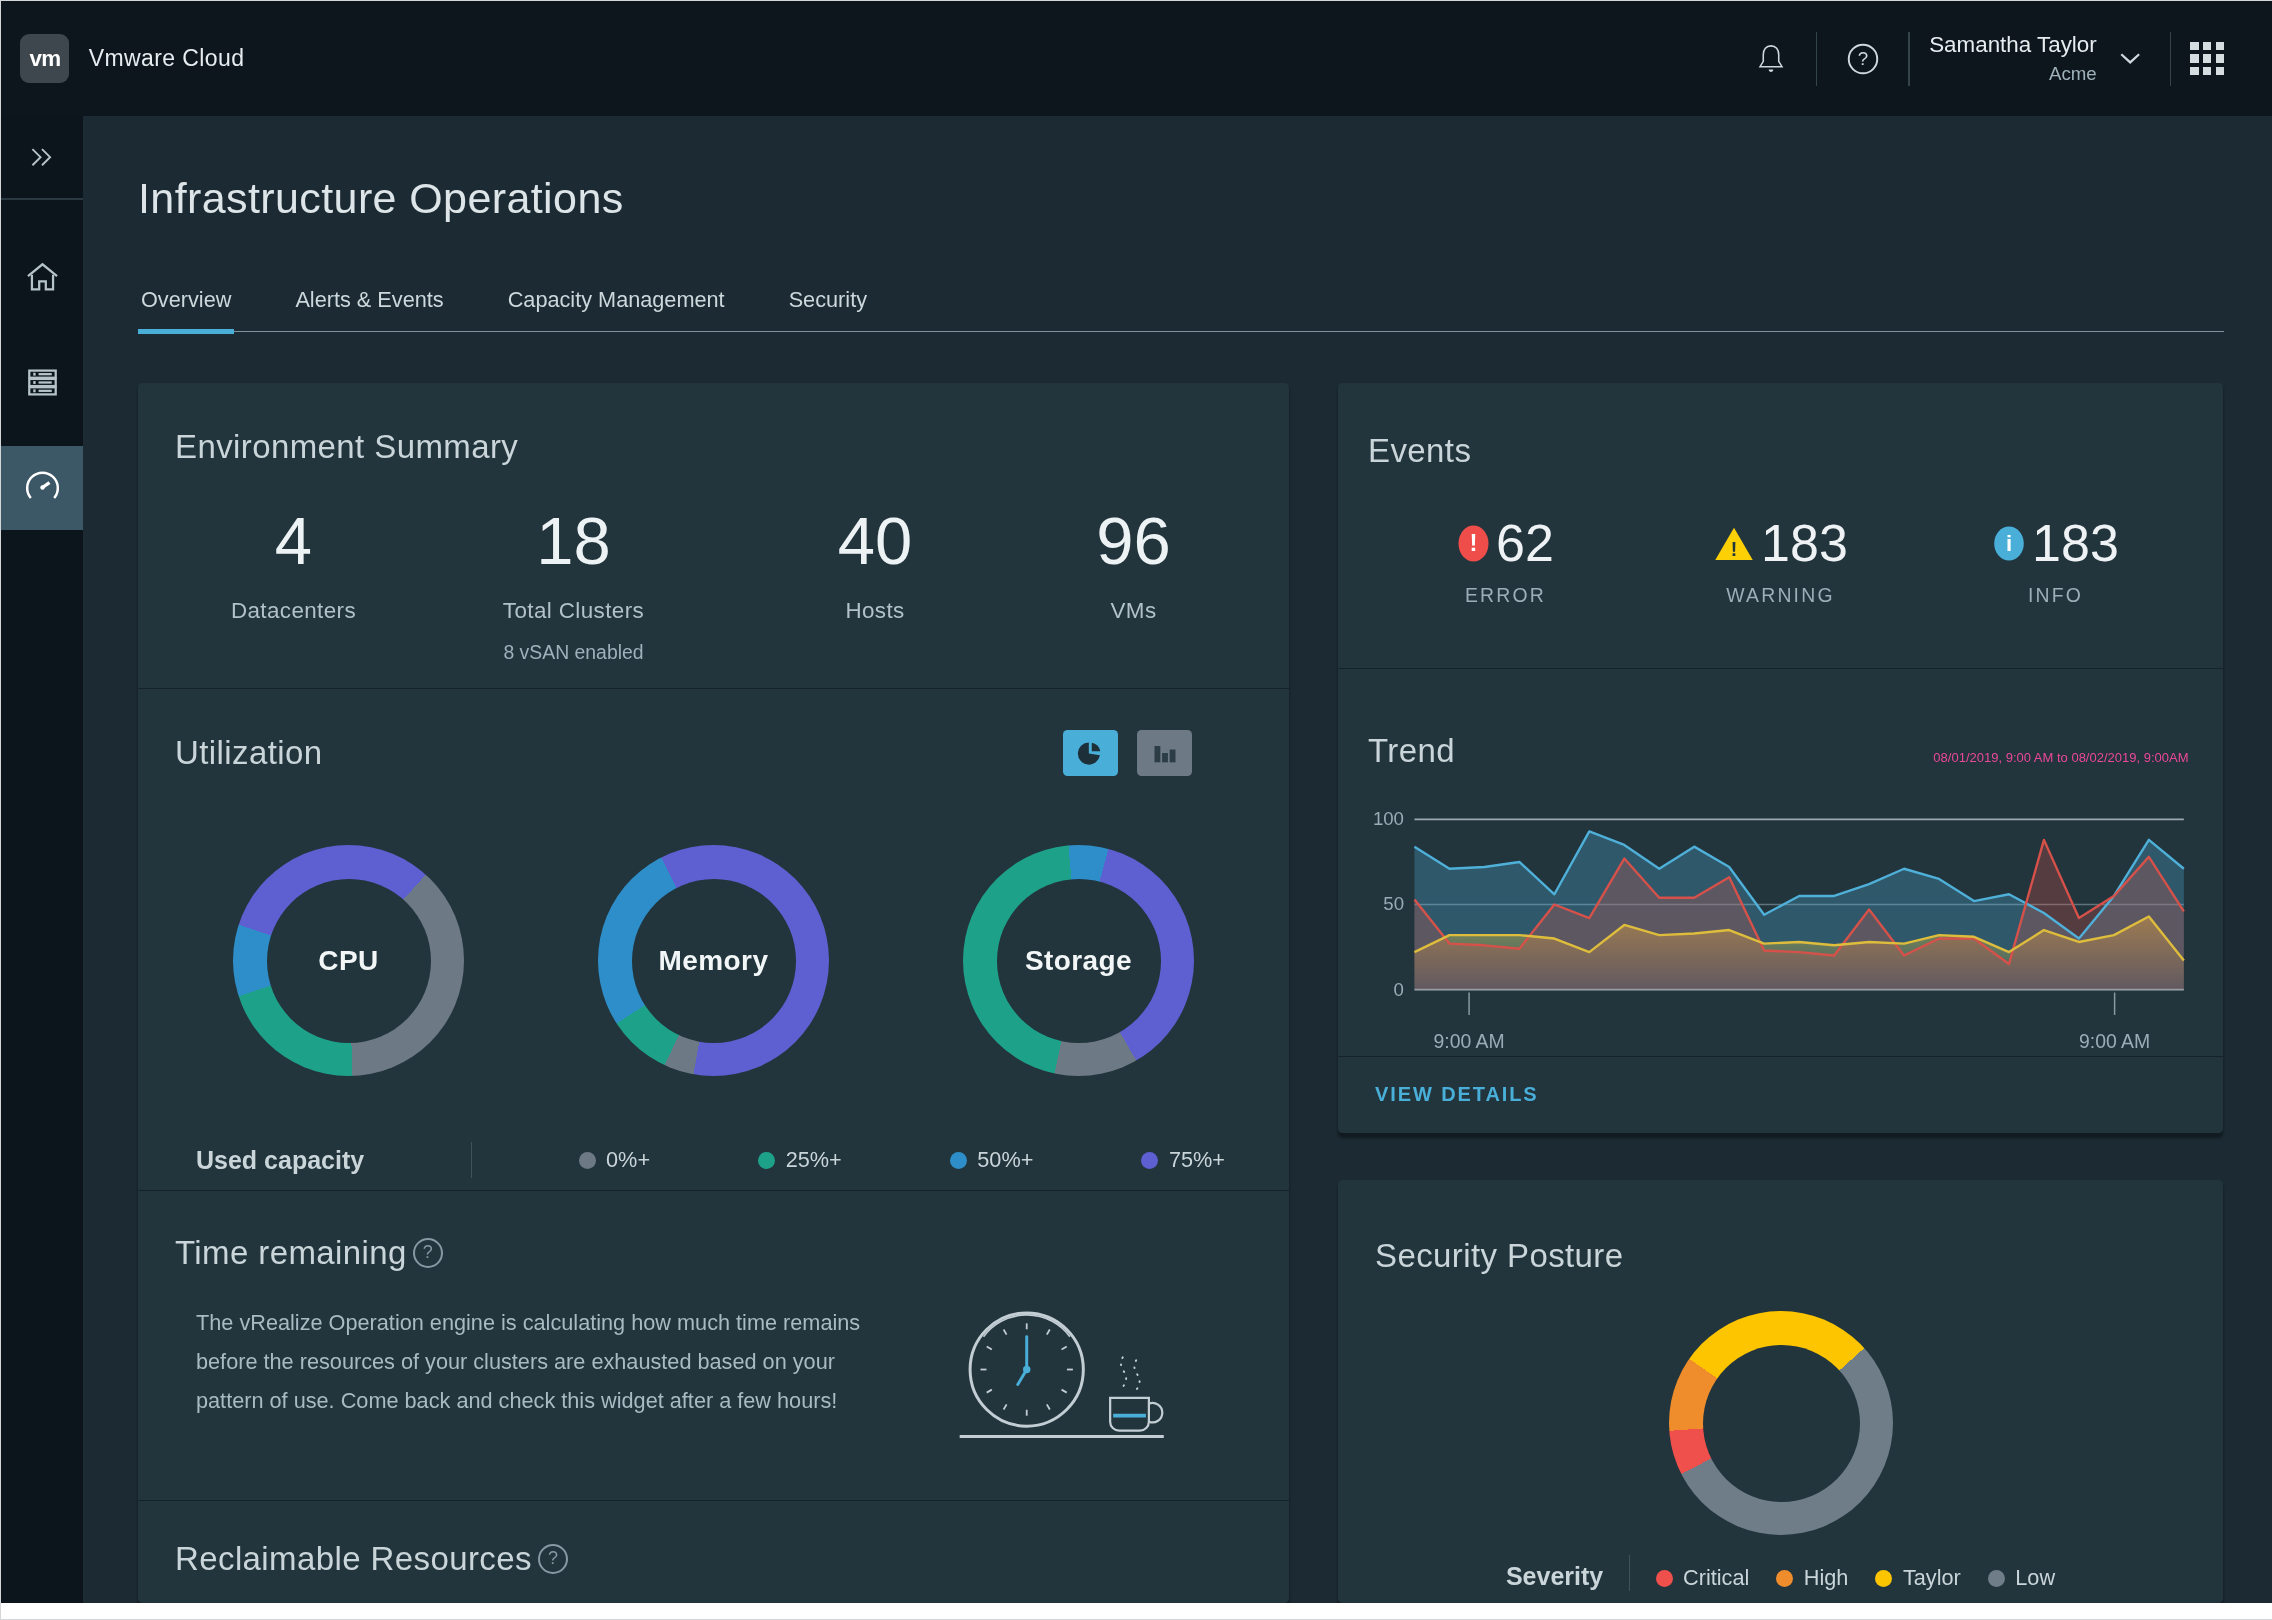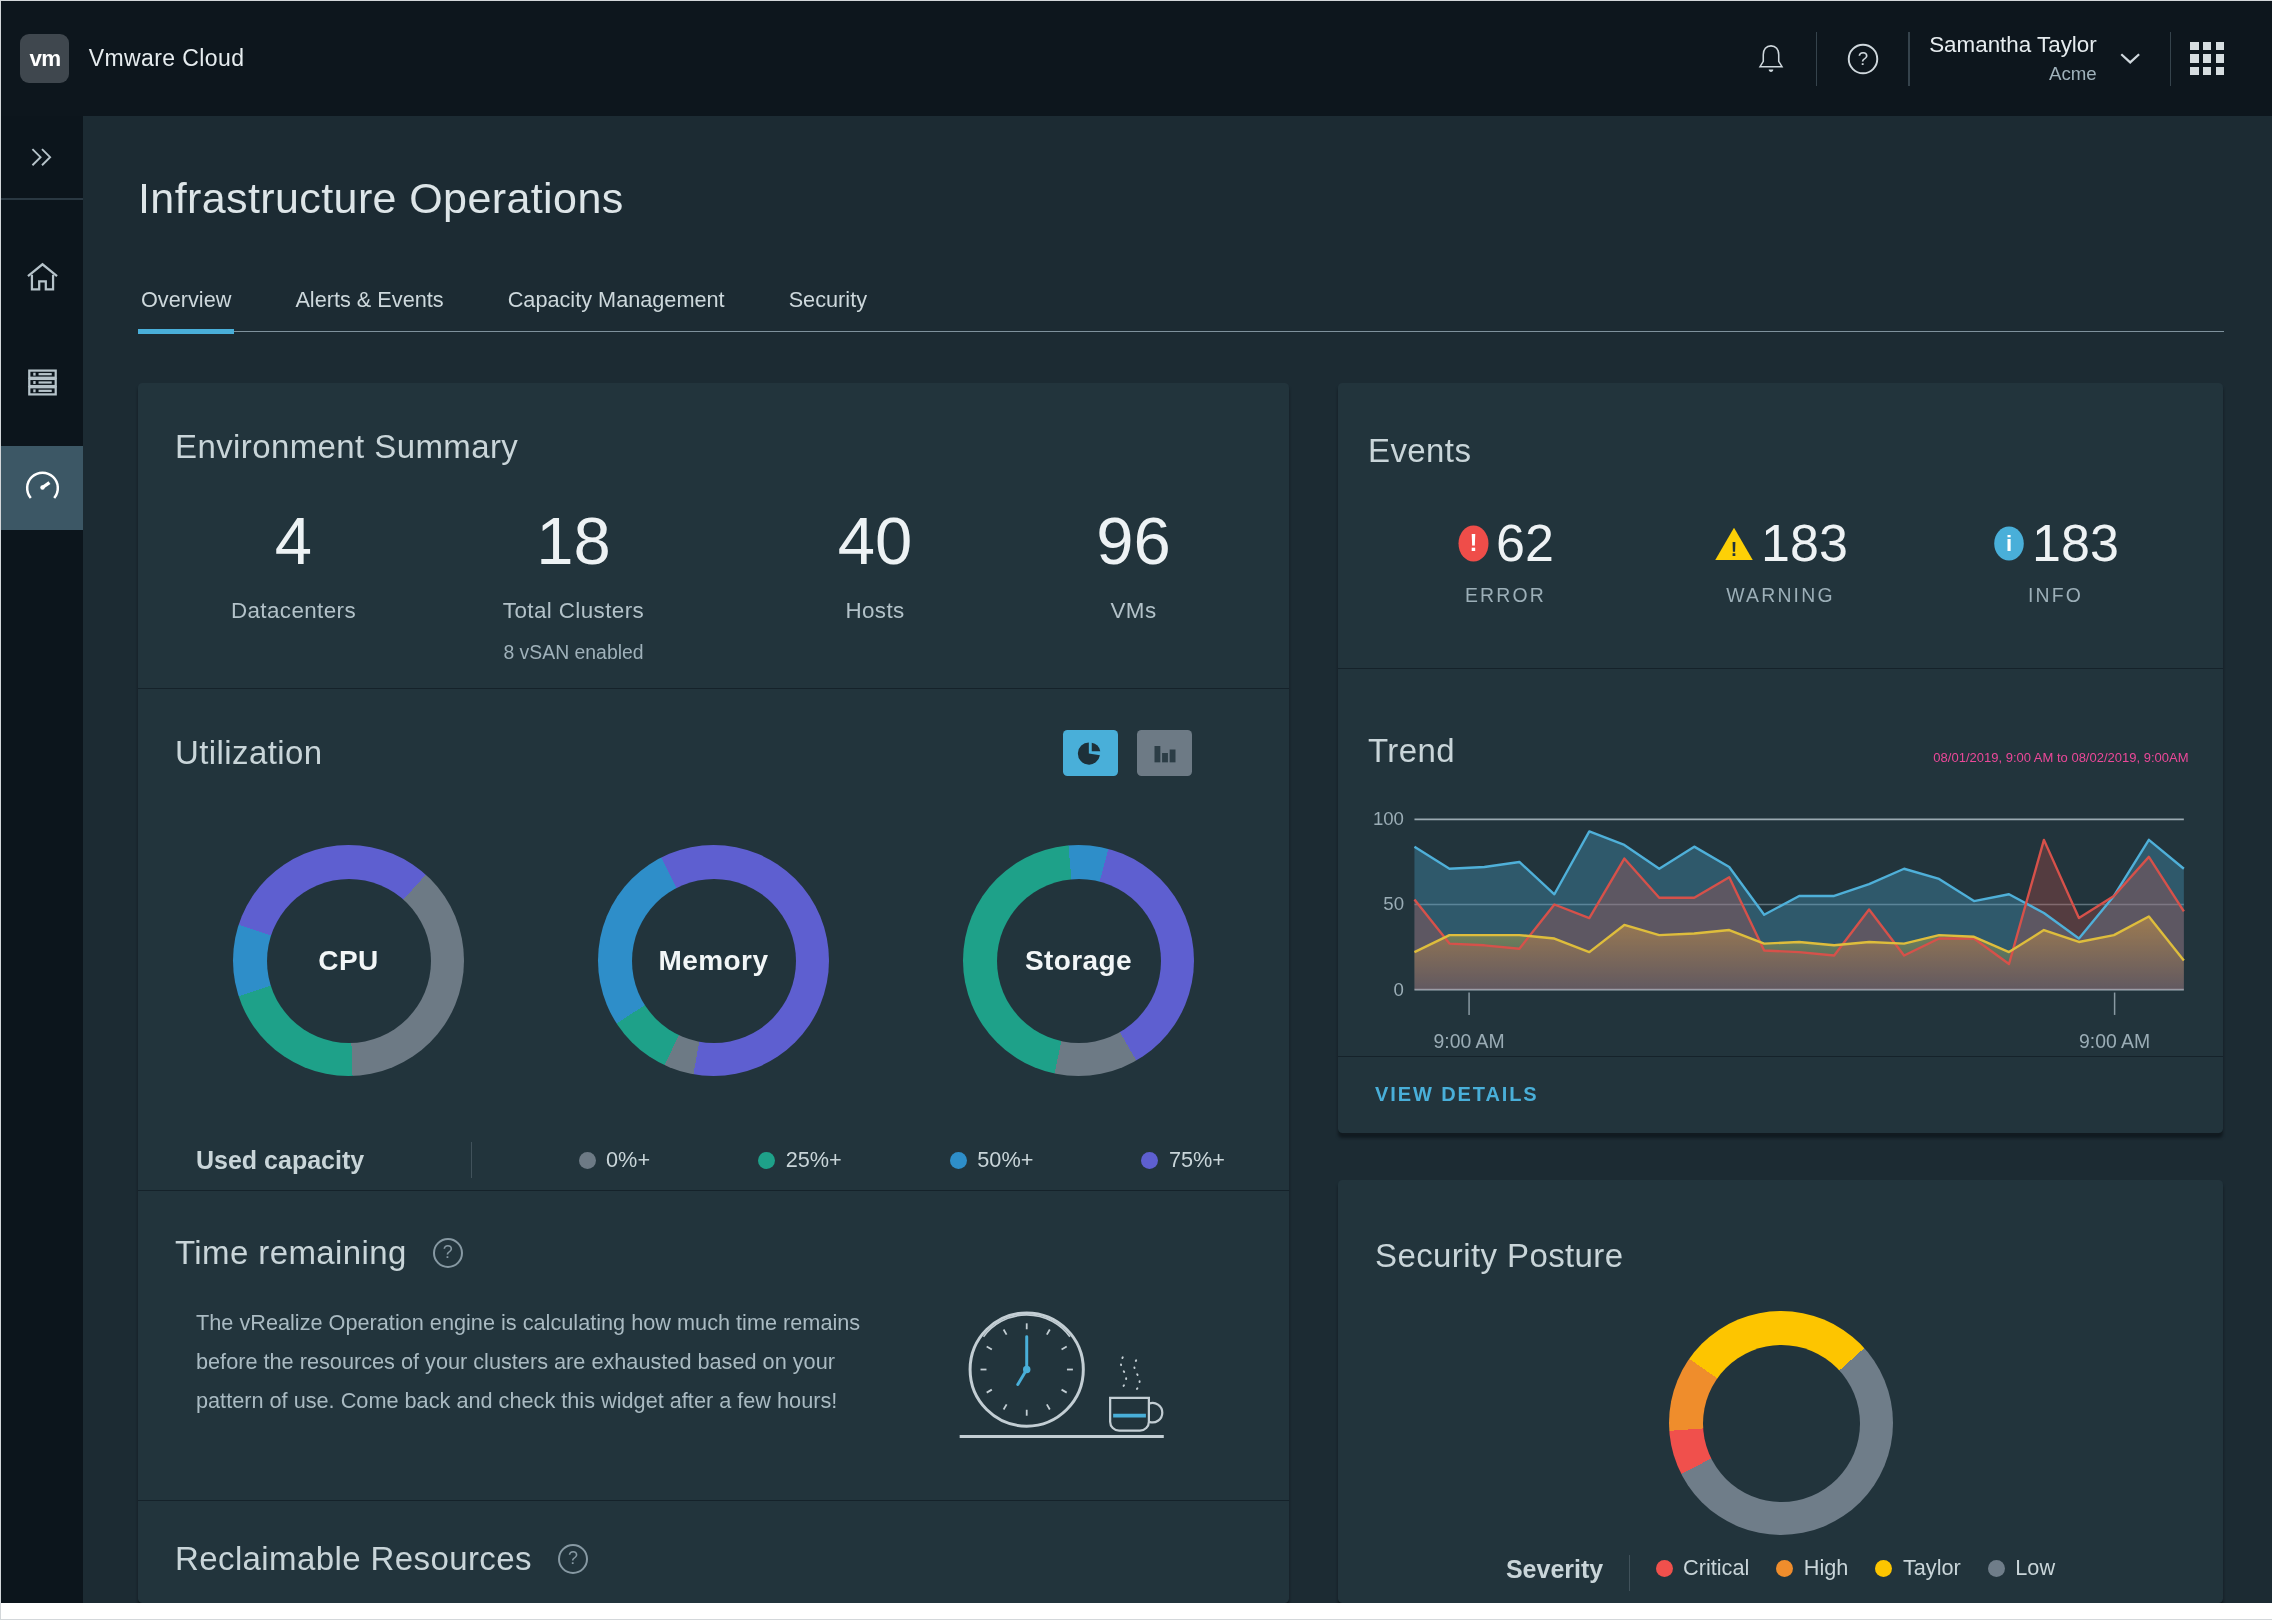--- a/index.html
+++ b/index.html
@@ -39,21 +39,21 @@
   .tab.active .underline { display:block; }
 
   .columns { display:flex; gap:49px; margin-top:51px; flex:1; min-height:0; }
   .col-left { width:1151px; flex:none; }
   .col-right { width:885px; flex:none; display:flex; flex-direction:column; }
   .card { background:#22343c; border-radius:4.5px; box-shadow:0 4.5px 3px rgba(5,10,14,.5); }
   .card-left { height:100%; overflow:hidden; display:flex; flex-direction:column; }
   .section { border-bottom:1.5px solid #15222a; padding:0 37px; }
   .section:last-child { border-bottom:none; }
   .sec-heading { font-size:33px; font-weight:300; color:#c9d5d9; letter-spacing:0.4px; }
-  .heading-row { display:flex; align-items:center; gap:26px; }
+  .heading-row { display:flex; align-items:center; gap:6px; }
   .help-circle { width:30px; height:30px; border:2.2px solid #8799a3; border-radius:50%; color:#8799a3; font-size:18px;
                  display:flex; align-items:center; justify-content:center; cursor:pointer; flex:none; }
 
   
   .sec-env { height:310px; padding-top:45px; }
   .stats-row { display:grid; grid-template-columns:22% 30% 26% 22%; margin-top:36px; }
   .stat { text-align:center; }
   .stat-value { font-size:67px; font-weight:300; color:#edf2f4; }
   .stat-label { font-size:22.4px; color:#b3c2c9; margin-top:19.4px; letter-spacing:0.4px; }
   .stat-note { font-size:19.4px; color:#9fb1ba; margin-top:16.4px; min-height:19.4px; }
@@ -98,21 +98,21 @@
   .trend-date { margin-left:auto; font-size:13px; color:#ec4899; margin-right:4.5px; }
   .trend-chart { margin-top:33px; }
   .card-footer { height:80px; border-top:1.5px solid #15222a; display:flex; align-items:center; padding:0 37px; }
   .view-details { color:#49afd9; font-size:20px; font-weight:bold; letter-spacing:1.9px; cursor:pointer; }
 
   .card-right-bottom { margin-top:47px; flex:1; overflow:hidden; display:flex; flex-direction:column; padding:0 37px; }
   .sec-security-head { margin-top:57px; }
   .security-donut-wrap { position:relative; width:224px; height:224px; margin:36px auto 0 auto; }
   .security-donut-wrap .donut { width:224px; height:224px; }
   .security-donut-wrap .donut-hole { left:34px; top:34px; width:157px; height:157px; }
-  .security-legend { margin-top:auto; margin-bottom:12px; display:flex; align-items:flex-start; justify-content:center; }
+  .security-legend { margin-top:auto; margin-bottom:12px; display:flex; align-items:flex-end; justify-content:center; }
 
   svg text { font-family:"Liberation Sans", sans-serif; }
 </style>
 </head>
 <body>
 
 <div class="screen">
 <div class="app">
 
   <div class="topbar">

